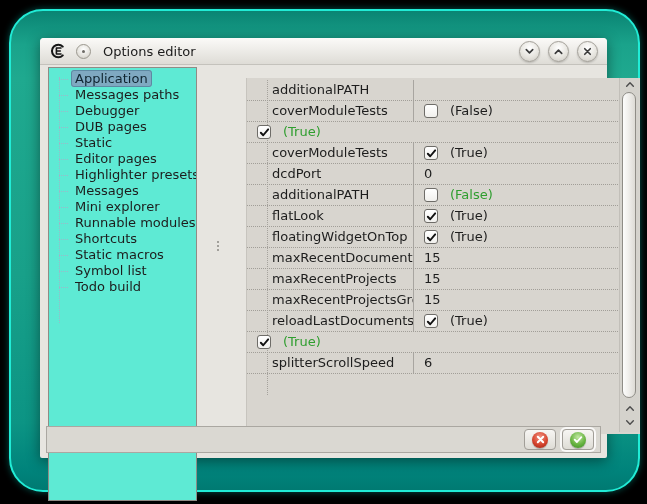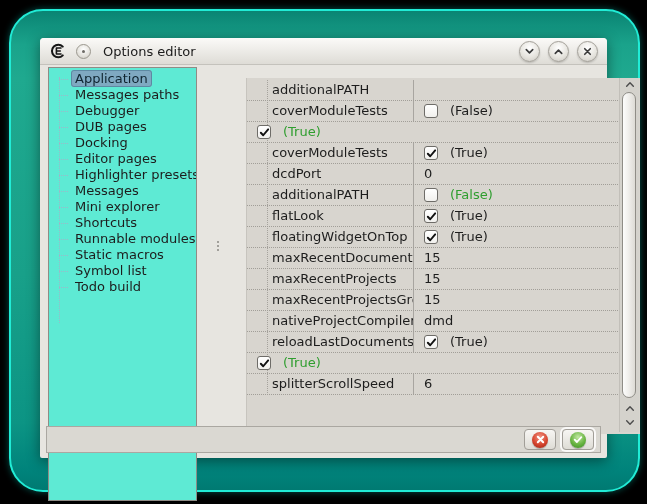--- a/index.html
+++ b/index.html
@@ -151,33 +151,33 @@
   <div class="tree-item selected"><span class="lbl">Application</span></div>
 
 
   <div class="tree-item"><span class="lbl">Messages paths</span></div>
 
   <div class="tree-item"><span class="lbl">Debugger</span></div>
 
 
   <div class="tree-item"><span class="lbl">DUB pages</span></div>
 
-  <div class="tree-item"><span class="lbl">Docking</span></div>
+  <div class="tree-item"><span class="lbl">Static</span></div>
 
   <div class="tree-item"><span class="lbl">Editor pages</span></div>
 
   <div class="tree-item"><span class="lbl">Highlighter presets</span></div>
 
   <div class="tree-item"><span class="lbl">Messages</span></div>
 
   <div class="tree-item"><span class="lbl">Mini explorer</span></div>
 
+  <div class="tree-item"><span class="lbl">Runnable modules</span></div>
+
   <div class="tree-item"><span class="lbl">Shortcuts</span></div>
-
-  <div class="tree-item"><span class="lbl">Runnable modules</span></div>
 
   <div class="tree-item"><span class="lbl">Static macros</span></div>
 
   <div class="tree-item"><span class="lbl">Symbol list</span></div>
 
   <div class="tree-item"><span class="lbl">Todo build</span></div>
 </div>
   </div>
 
   <div class="splitter">
@@ -295,27 +295,20 @@
   </div>
 
   <div class="grow">
     <span class="gname">maxRecentProjectsGrou</span>
     <span class="gval">
 
       <span class="vtext">15</span>
     </span>
   </div>
 
-  <div class="grow">
-    <span class="gname">nativeProjectCompiler</span>
-    <span class="gval">
-
-      <span class="vtext">dmd</span>
-    </span>
-  </div>
 
   <div class="grow bool checked">
     <span class="gname">reloadLastDocuments</span>
     <span class="gval">
       <span class="checkbox">
         <svg width="11" height="11" viewBox="0 0 12 12">
                 <path d="M2 6.3 L4.6 9 L10 2.6" stroke="#111" stroke-width="2.1" fill="none" stroke-linecap="round" stroke-linejoin="round"></path>
               </svg>
       </span>
       <span class="vtext">(True)</span>

